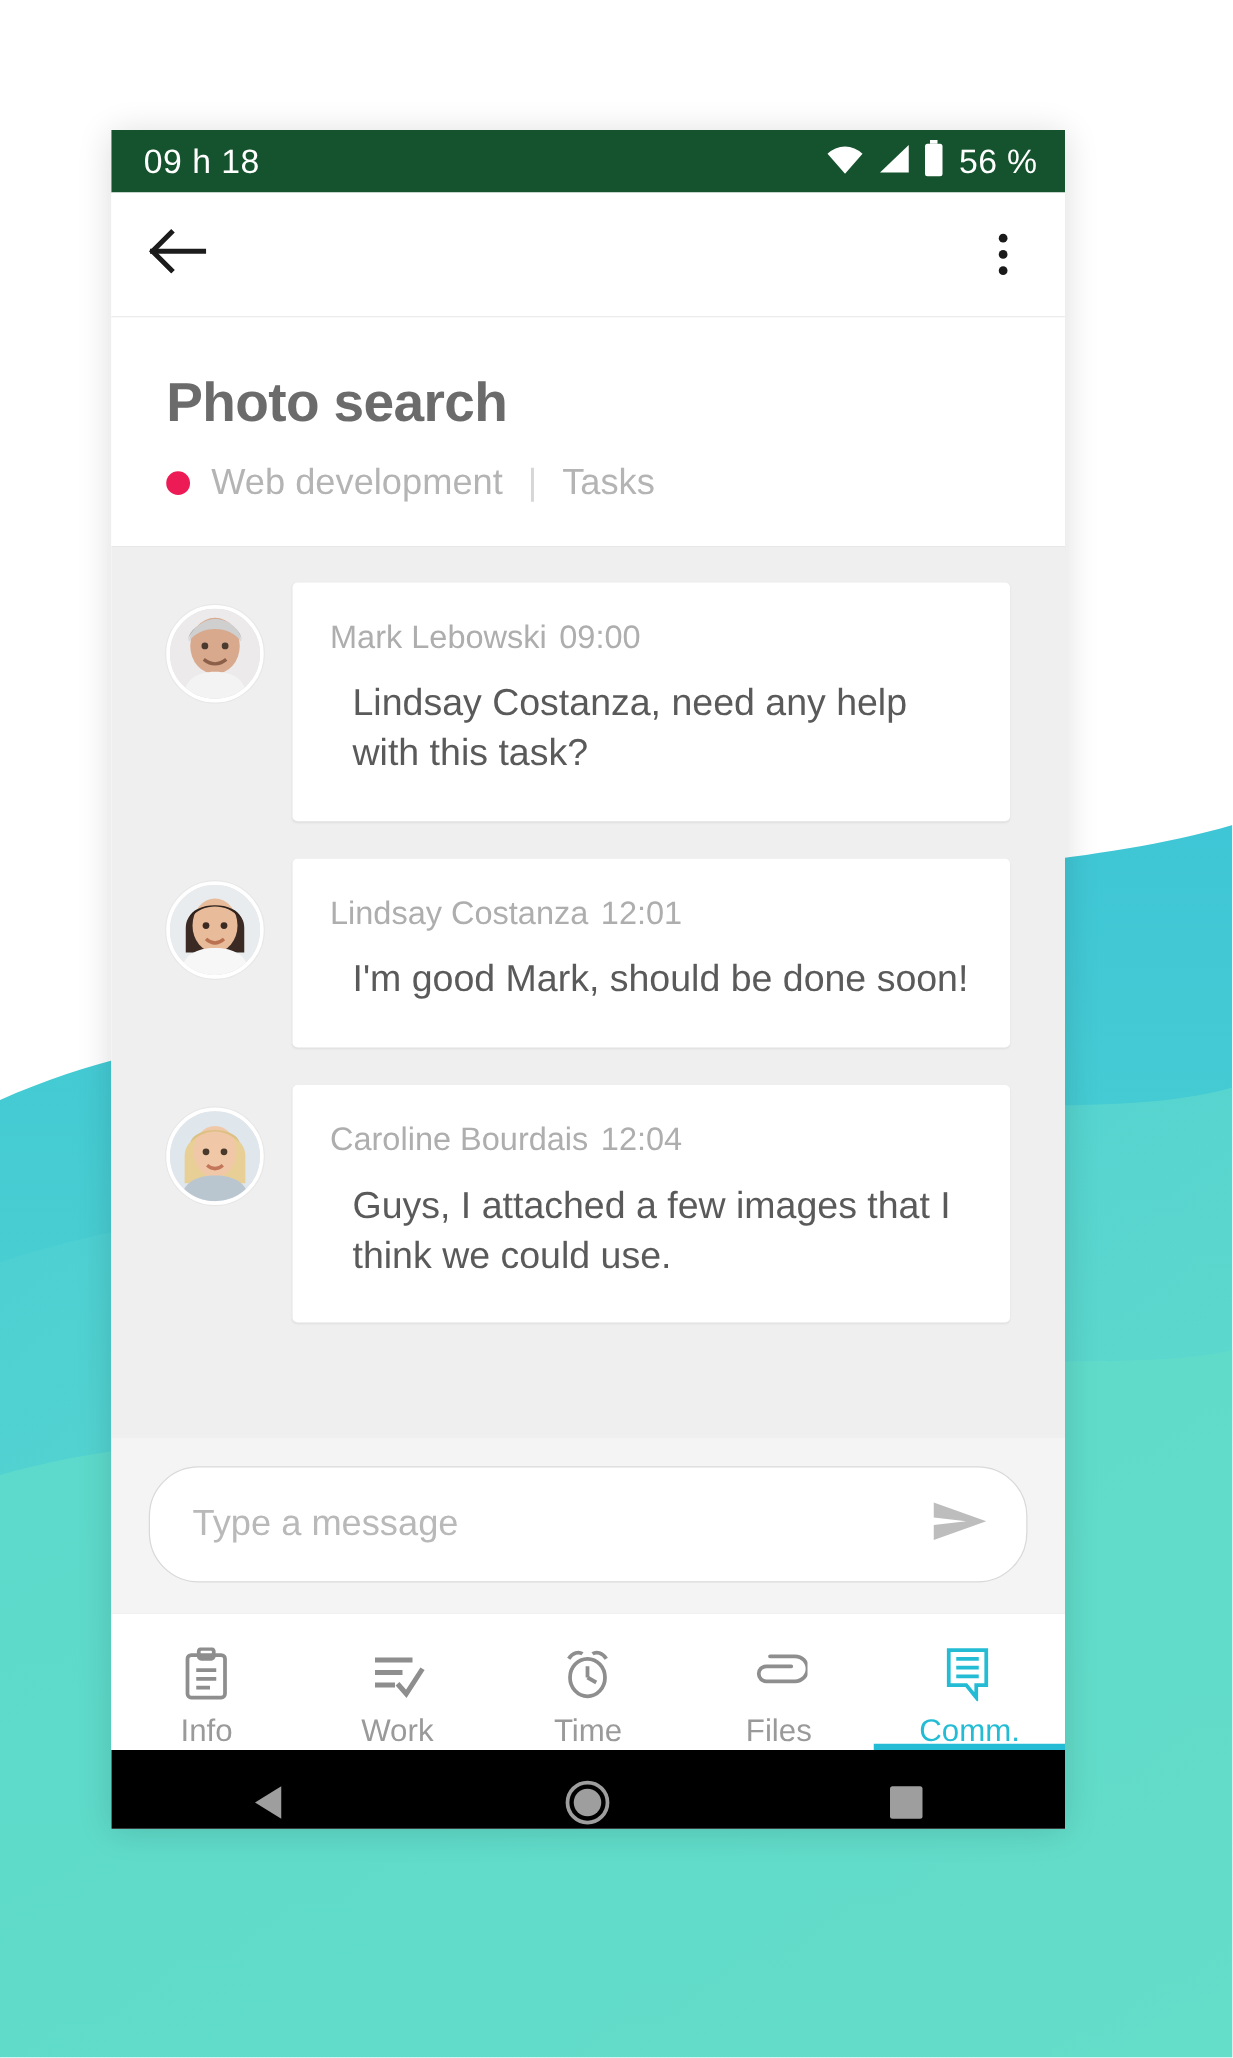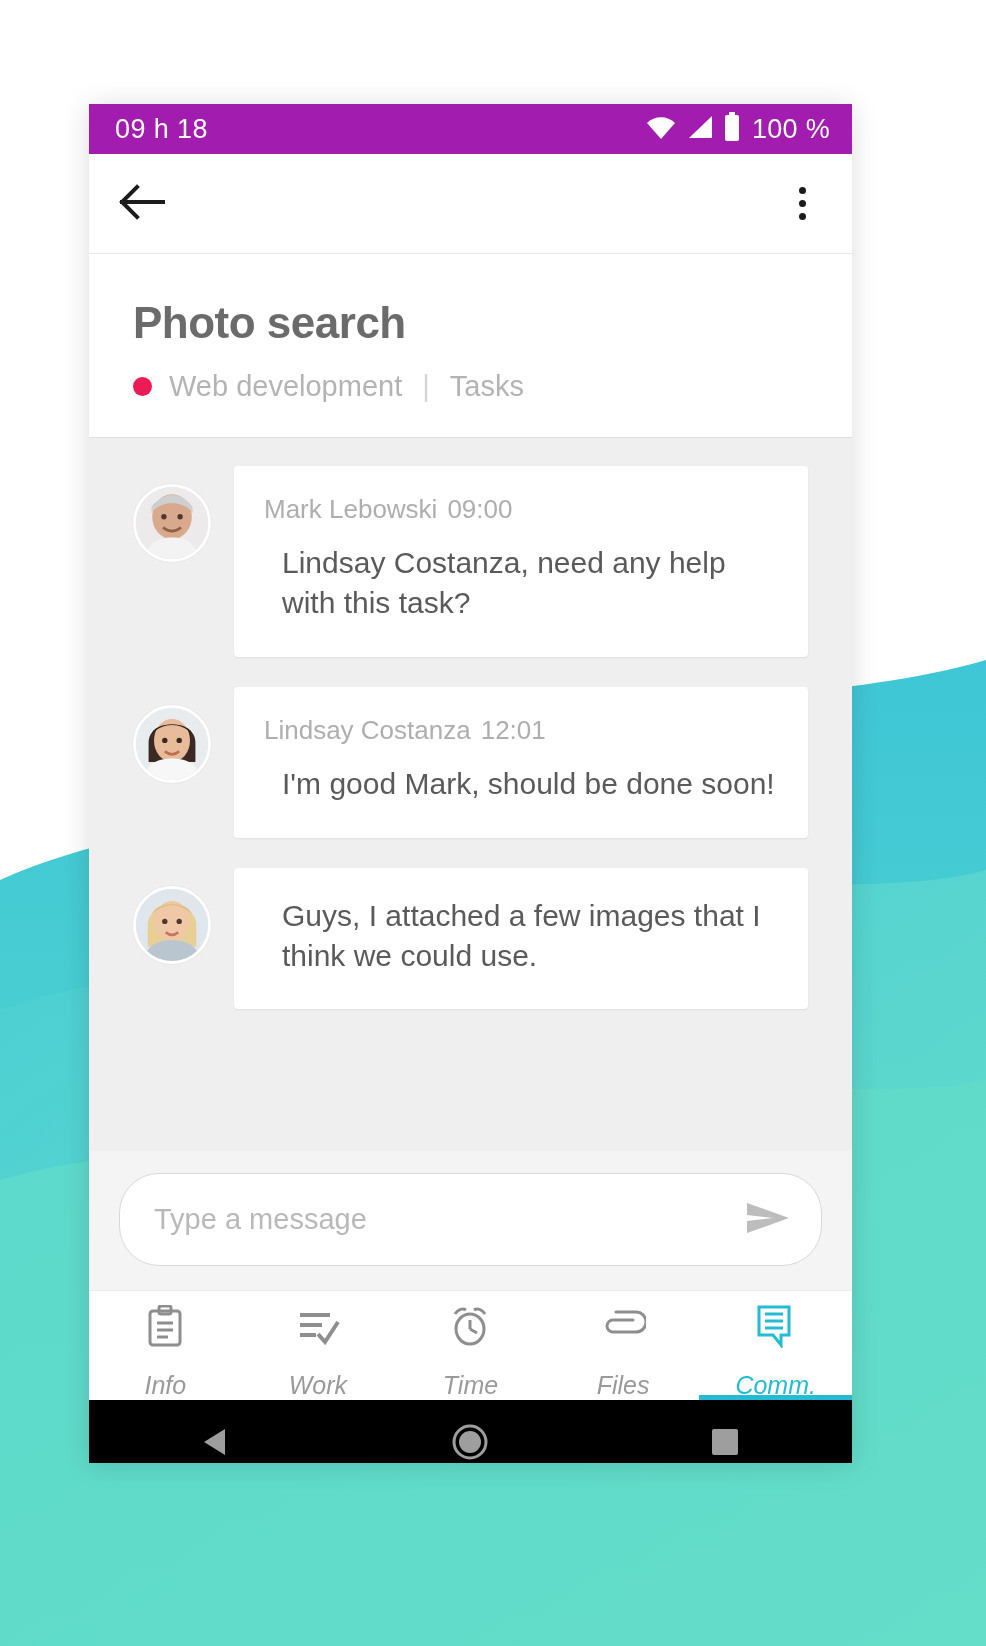--- a/index.html
+++ b/index.html
@@ -33,21 +33,21 @@
     width: 763px;
     height: 1359px;
     background: #ffffff;
     overflow: hidden;
     box-shadow: 0 2px 26px rgba(0,0,0,0.14);
   }
 
   
   .statusbar {
     height: 50px;
-    background: #a21caf;
+    background: #14532d;
     display: flex;
     align-items: center;
     justify-content: space-between;
     padding: 0 22px 0 26px;
     color: #ffffff;
   }
   .status-time {
     font-size: 27px;
     letter-spacing: 0.4px;
     font-family: "Liberation Sans", sans-serif;
@@ -209,25 +209,24 @@
     display: flex;
     background: #ffffff;
     height: 110px;
     border-top: 1px solid #ececec;
   }
   .tab {
     flex: 1;
     display: flex;
     flex-direction: column;
     align-items: center;
-    justify-content: space-between;
+    justify-content: flex-end;
     padding-top: 14px;
     position: relative;
     cursor: pointer;
-    font-style: italic;
   }
   .tab-icon { height: 42px; display: flex; align-items: center; justify-content: center; }
   .tab-label {
     font-size: 25px;
     color: #9a9a9a;
     margin-top: 11px;
   }
   .tab.active .tab-label { color: #23bcd4; }
   .tab-underline {
     position: absolute;
@@ -288,21 +287,21 @@
           <svg width="28" height="26" viewBox="0 0 28 26">
               <path d="M26 2 L26 24 L3 24 Z" fill="#ffffff"></path>
             </svg>
         </span>
         <span>
           <svg width="18" height="30" viewBox="0 0 18 30">
             <rect x="6" y="0" width="6" height="3" fill="#ffffff"></rect>
             <rect x="2" y="3" width="14" height="26" rx="2" fill="#ffffff"></rect>
           </svg>
         </span>
-        <span class="status-batt-text">100 %</span>
+        <span class="status-batt-text">56 %</span>
       </div>
     </div>
 
     <div class="appbar">
       <div class="iconbtn">
         <span>
           <svg width="46" height="36" viewBox="0 0 46 36">
             <path d="M3 18 L44 18" stroke="#1c1c1c" stroke-width="4" fill="none" stroke-linecap="square"></path>
             <path d="M18 3 L3 18 L18 33" stroke="#1c1c1c" stroke-width="4" fill="none" stroke-linecap="square" stroke-linejoin="miter"></path>
           </svg>
@@ -376,20 +375,23 @@
             <path d="M13 40 C13 12 67 12 67 40 L67 64 L13 64 Z" fill="#e8cf96"></path>
             <ellipse cx="40" cy="36" rx="19" ry="23" fill="#f0c8a8"></ellipse>
             <path d="M18 28 C22 13 58 13 62 28 C55 21 47 18 40 18 C33 18 25 21 18 28 Z" fill="#ddc084"></path>
             <ellipse cx="32" cy="36" rx="3" ry="3" fill="#4a3a2c"></ellipse>
             <ellipse cx="48" cy="36" rx="3" ry="3" fill="#4a3a2c"></ellipse>
             <path d="M33 48 Q40 54 47 48" stroke="#c4765a" stroke-width="3" fill="none"></path>
             <path d="M10 80 C10 63 24 57 40 57 C56 57 70 63 70 80 Z" fill="#b9c6d0"></path>
           </svg>
         </div>
         <div class="bubble">
+          <div class="bubble-meta">
+            <span>Caroline Bourdais</span><span class="mtime">12:04</span>
+          </div>
           <div class="bubble-text">Guys, I attached a few images that I think we could use.</div>
         </div>
       </div>
 
     </div>
 
     <div class="composer">
       <div class="composer-field">
         <input class="composer-input" type="text" value="" placeholder="Type a message" style="">
         <div class="send-btn">

